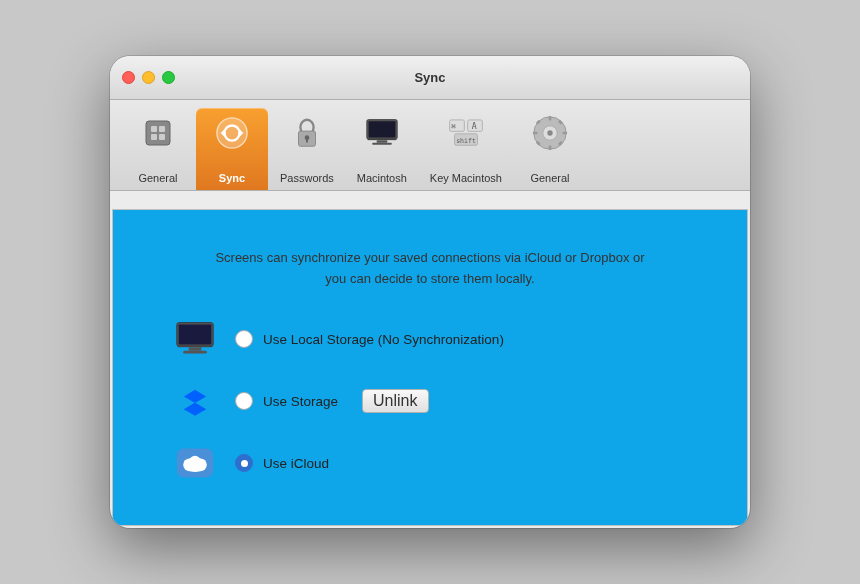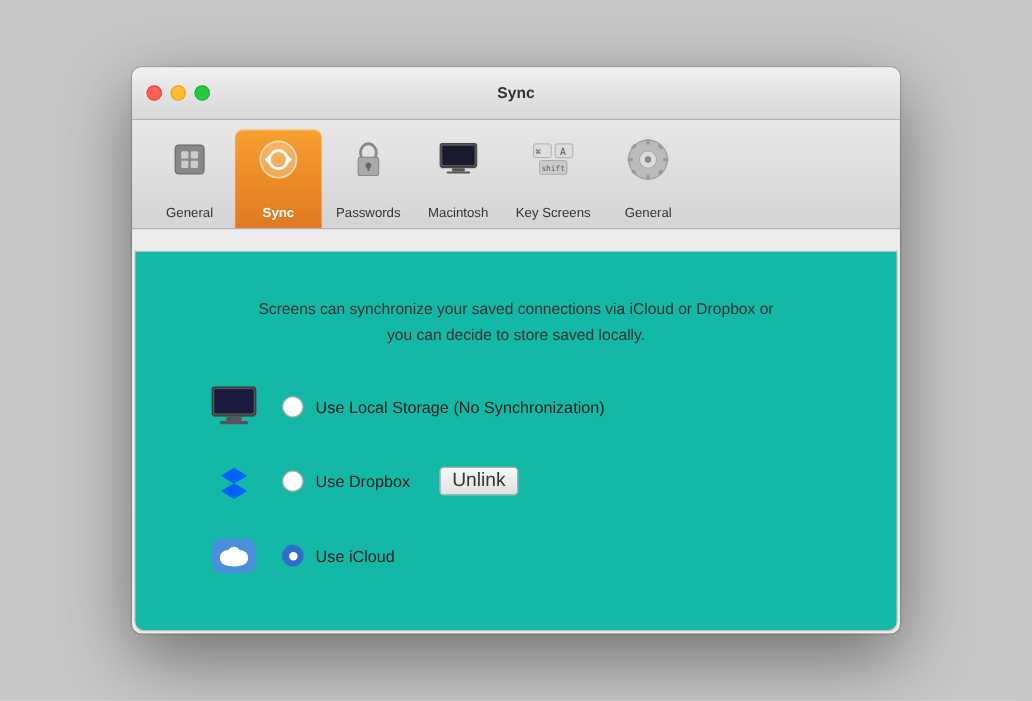--- a/index.html
+++ b/index.html
@@ -9,21 +9,21 @@
       display: flex;
       align-items: center;
       justify-content: center;
       height: 100vh;
       font-family: -apple-system, "Helvetica Neue", Arial, sans-serif;
     }
 
     .window {
       width: 640px;
       background: #ececec;
-      border-radius: 8px;
+      border-radius: 20px;
       box-shadow: 0 20px 60px rgba(0,0,0,0.45), 0 0 0 1px rgba(0,0,0,0.15);
       overflow: hidden;
     }
 
     
     .title-bar {
       background: linear-gradient(to bottom, #f0f0f0, #d8d8d8);
       height: 44px;
       display: flex;
       align-items: center;
@@ -96,21 +96,21 @@
       margin-top: 17px;
     }
 
     .toolbar-item.active .toolbar-label {
       color: #fff;
       font-weight: 600;
     }
 
     
     .content {
-      background: #14b8a6;
+      background: #0ea5e9;
       padding: 38px 40px 40px;
       border: 1px solid #c0c0c0;
       margin: 18px 2px 2px;
       border-radius: 0 0 8px 8px;
     }
 
     .description {
       text-align: center;
       font-size: 13px;
       color: #333;
@@ -278,21 +278,21 @@
           <rect x="2" y="2" width="18" height="14" rx="2" fill="#ddd" stroke="#aaa" stroke-width="1"></rect>
           <text x="4" y="13" font-size="9" fill="#555" font-family="monospace">⌘</text>
 
           <rect x="24" y="2" width="18" height="14" rx="2" fill="#ddd" stroke="#aaa" stroke-width="1"></rect>
           <text x="29" y="13" font-size="10" fill="#555" font-family="monospace">A</text>
 
           <rect x="8" y="19" width="28" height="14" rx="2" fill="#ccc" stroke="#aaa" stroke-width="1"></rect>
           <text x="10" y="30" font-size="8" fill="#555" font-family="monospace">shift</text>
         </svg>
       </div>
-      <span class="toolbar-label">Key Screens</span>
+      <span class="toolbar-label">Key Macintosh</span>
     </div>
 
     <div class="toolbar-item">
       <div class="toolbar-icon tb-advanced-icon">
         <svg viewBox="0 0 40 40" fill="none" xmlns="http://www.w3.org/2000/svg">
           <circle cx="20" cy="20" r="18" fill="#bbb" stroke="#999" stroke-width="1"></circle>
           <circle cx="20" cy="20" r="8" fill="#ddd" stroke="#aaa" stroke-width="1"></circle>
           <circle cx="20" cy="20" r="3" fill="#888"></circle>
 
           <rect x="18.5" y="1" width="3" height="5" rx="1" fill="#999"></rect>
@@ -305,21 +305,21 @@
           <rect x="30" y="29" width="3" height="5" rx="1" fill="#999" transform="rotate(45 31.5 31.5)"></rect>
         </svg>
       </div>
       <span class="toolbar-label">General</span>
     </div>
   </div>
 
   <div class="content">
     <div class="description">
       <span>Screens can synchronize your saved connections via iCloud or Dropbox or</span><br>
-      <span>you can decide to store saved locally.</span>
+      <span>you can decide to store them locally.</span>
     </div>
 
     <div class="sync-options">
 
       <div class="sync-option">
         <div class="option-icon monitor-icon">
           <svg viewBox="0 0 44 40" fill="none" xmlns="http://www.w3.org/2000/svg">
             <rect x="2" y="2" width="40" height="26" rx="2.5" fill="#555" stroke="#333" stroke-width="1"></rect>
             <rect x="4" y="4" width="36" height="22" rx="1" fill="#1a1a3e"></rect>
             <rect x="3" y="27" width="38" height="2" fill="#444"></rect>
@@ -339,21 +339,21 @@
           <svg viewBox="0 0 44 40" fill="none" xmlns="http://www.w3.org/2000/svg">
 
             <polygon points="22,8 10,15 22,22 10,29 22,36 34,29 22,22 34,15" fill="#0061FF"></polygon>
             <polygon points="10,15 22,8 34,15 22,22" fill="#0061FF"></polygon>
             <polygon points="10,29 22,22 34,29 22,36" fill="#0061FF"></polygon>
           </svg>
         </div>
         <div class="radio-container">
           <div class="radio-outer">
           </div>
-          <span class="radio-label">Use Dropbox</span>
+          <span class="radio-label">Use Storage</span>
         </div>
         <button class="unlink-btn">Unlink</button>
       </div>
 
       <div class="sync-option">
         <div class="option-icon icloud-icon">
           <svg viewBox="0 0 44 40" fill="none" xmlns="http://www.w3.org/2000/svg">
             <rect x="2" y="4" width="40" height="32" rx="8" fill="#4a90d9"></rect>
 
             <ellipse cx="22" cy="22" rx="12" ry="8" fill="white"></ellipse>

